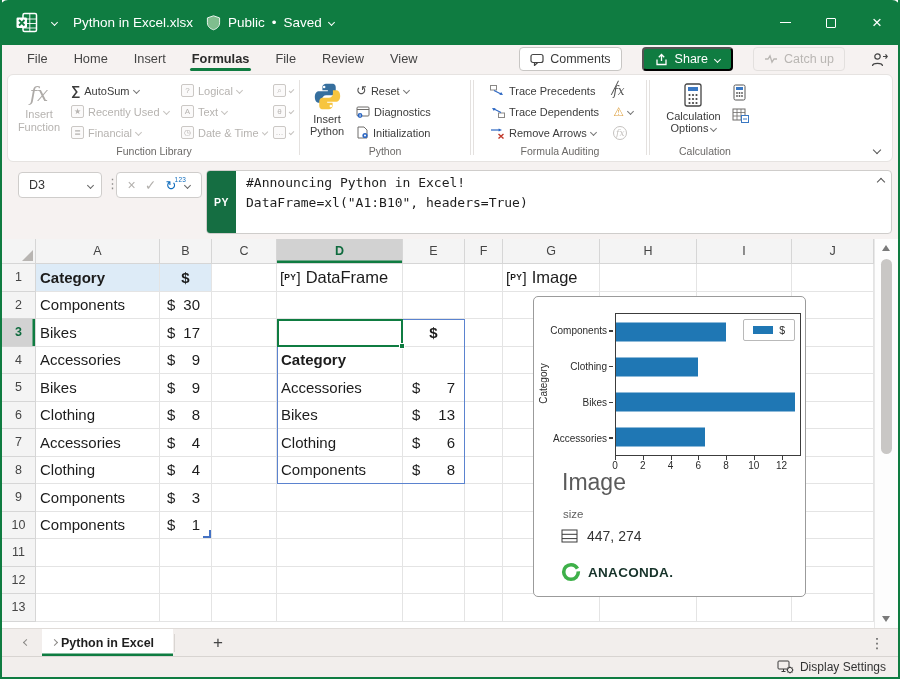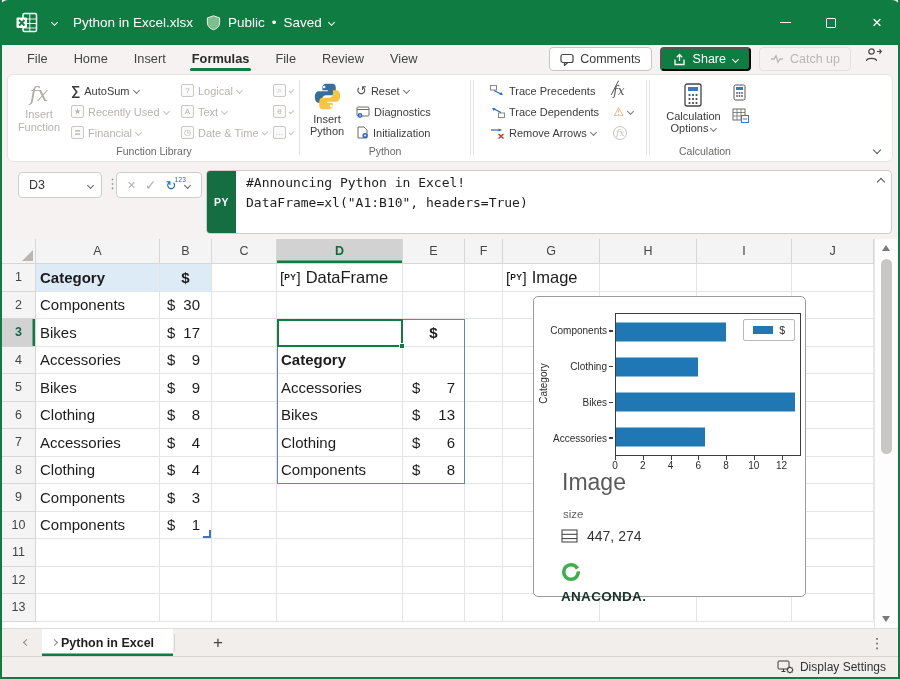--- a/index.html
+++ b/index.html
@@ -22,21 +22,21 @@
   .min-glyph{width:11px;height:1.6px;background:#fff;}
   .max-glyph{width:10px;height:10px;border:1.4px solid #fff;border-radius:1px;}
   .close-glyph{font-size:17px;line-height:1;}
   
   .menurow{position:absolute;left:0;top:45px;width:896px;height:28px;background:#f6f2f1;
            display:flex;align-items:center;padding-left:12px;font-size:12.8px;color:#444;}
   .rtab{padding:0 13px;height:28px;line-height:27px;position:relative;}
   .rtab.active{font-weight:700;color:#2b2b2b;}
   .rtab.active::after{content:"";position:absolute;left:11px;right:11px;bottom:2px;height:3px;
                       background:#0f7c41;border-radius:2px;}
-  .menu-right{position:absolute;right:10px;top:47px;display:flex;gap:8px;}
+  .menu-right{position:absolute;right:4px;top:47px;display:flex;align-items:center;gap:20px;}
   .btn-comments{display:flex;align-items:center;gap:6px;height:24px;padding:0 10px;background:#fff;
                 border:1px solid #c8c6c4;border-radius:4px;font-size:12.5px;color:#3b3b3b;}
   .btn-share{display:flex;align-items:center;gap:7px;height:24px;padding:0 11px;background:#0f7c41;
              border-radius:4px;font-size:12.5px;color:#fff;}
   .btn-catchup{display:flex;align-items:center;gap:6px;height:24px;padding:0 10px;background:#f6f2f1;
                border:1px solid #e3e0de;border-radius:4px;font-size:12.5px;color:#b9b6b3;}
   
   .ribbon{position:absolute;left:0;top:73px;width:896px;height:94px;background:#f6f2f1;}
   .rpanel{position:absolute;left:5px;right:5px;top:1px;bottom:5px;background:#fff;
           border:1px solid #e6e3e1;border-radius:6px;display:flex;padding:0 2px;}
@@ -126,21 +126,21 @@
   .chart-ylab{position:absolute;left:-21px;top:81px;width:60px;text-align:center;
               transform:rotate(-90deg);font-size:10px;color:#2b2b2b;}
   .legend{position:absolute;right:5px;top:5px;display:flex;align-items:center;gap:6px;
           border:1px solid #b9b9b9;background:#fff;padding:4px 9px;border-radius:2px;}
   .swatch{width:20px;height:8px;}
   .legend-label{font-size:10.5px;color:#2b2b2b;}
   .card-title{position:absolute;left:28px;top:172px;font-size:23px;color:#5a5a5a;}
   .size-label{position:absolute;left:29px;top:211px;font-size:11.5px;color:#5f5f5f;}
   .size-row{position:absolute;left:27px;top:231px;display:flex;align-items:center;gap:9px;
             font-size:14px;color:#333;}
-  .brand-row{position:absolute;left:27px;top:265px;display:flex;gap:7px;flex-direction:column;}
+  .brand-row{position:absolute;left:27px;top:265px;display:flex;align-items:center;gap:7px;}
   .brand-text{font-size:13.5px;font-weight:700;color:#17332a;letter-spacing:.3px;}
   
   #vscroll{width:24px;height:389px;background:#fdfdfd;border-left:1px solid #e8e8e8;position:relative;}
   .tri-up{width:0;height:0;border-left:4.5px solid transparent;border-right:4.5px solid transparent;
           border-bottom:6px solid #7a7a7a;position:absolute;left:7px;top:6px;}
   .tri-down{width:0;height:0;border-left:4.5px solid transparent;border-right:4.5px solid transparent;
             border-top:6px solid #7a7a7a;position:absolute;left:7px;bottom:6px;}
   .vthumb{position:absolute;left:6px;top:20px;width:11px;height:195px;background:#c9c7c5;border-radius:6px;}
   
   .sheettabs{position:absolute;left:0;top:628px;width:896px;height:28px;background:#f2eeec;
@@ -400,20 +400,21 @@
           </div>
           <div class="srow">
             <span style="color:#dd9f3d;font-size:12px;">⚠</span>
             <span class="chev small" style="color:#777;"></span>
           </div>
           <div class="srow dis">
             <span style="width:14px;height:14px;border:1px solid #c5c2bf;border-radius:50%;display:flex;align-items:center;justify-content:center;font-family:'DejaVu Serif',serif;font-style:italic;font-size:9px;color:#c5c2bf;">fx</span>
           </div>
         </div>
       </div>
+      <div class="rlabel">Formula Auditing</div>
     </div>
 
     <div class="rdiv"></div>
 
 
     <div class="rdiv"></div>
 
     <div class="rsection" style="width:108px;">
       <div class="rcontent" style="justify-content:center;gap:6px;">
         <div class="bigbtn">

